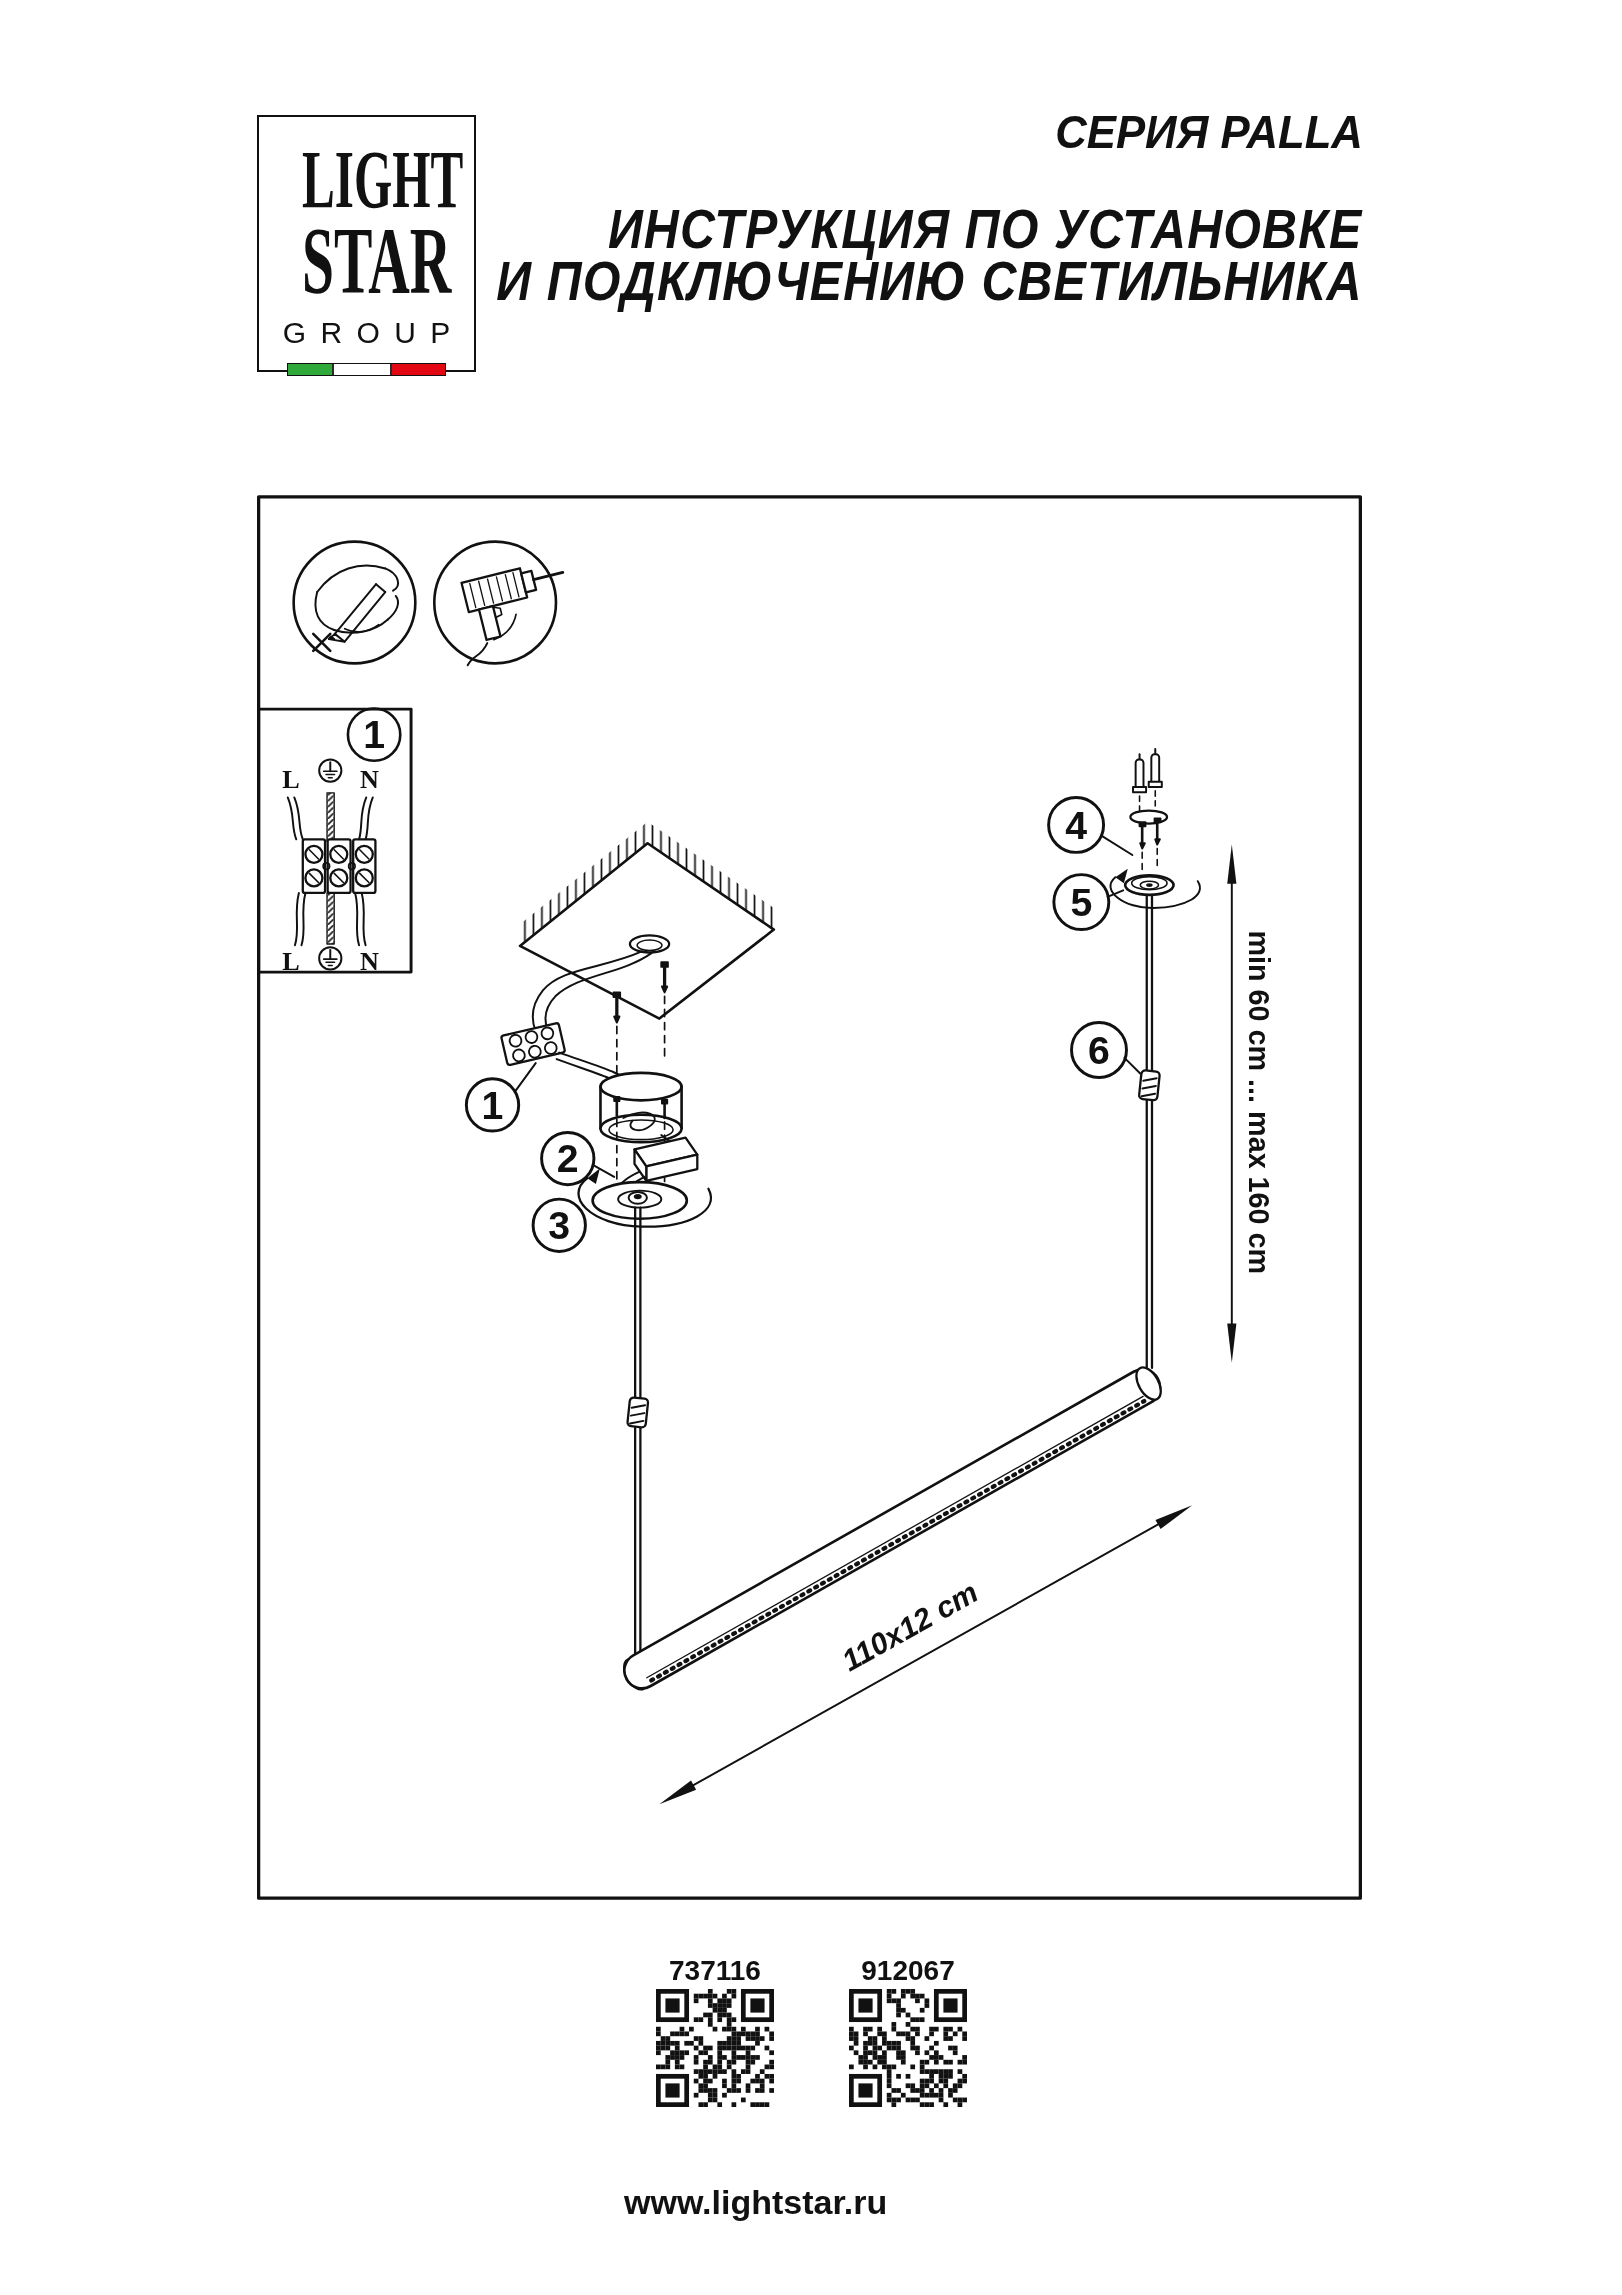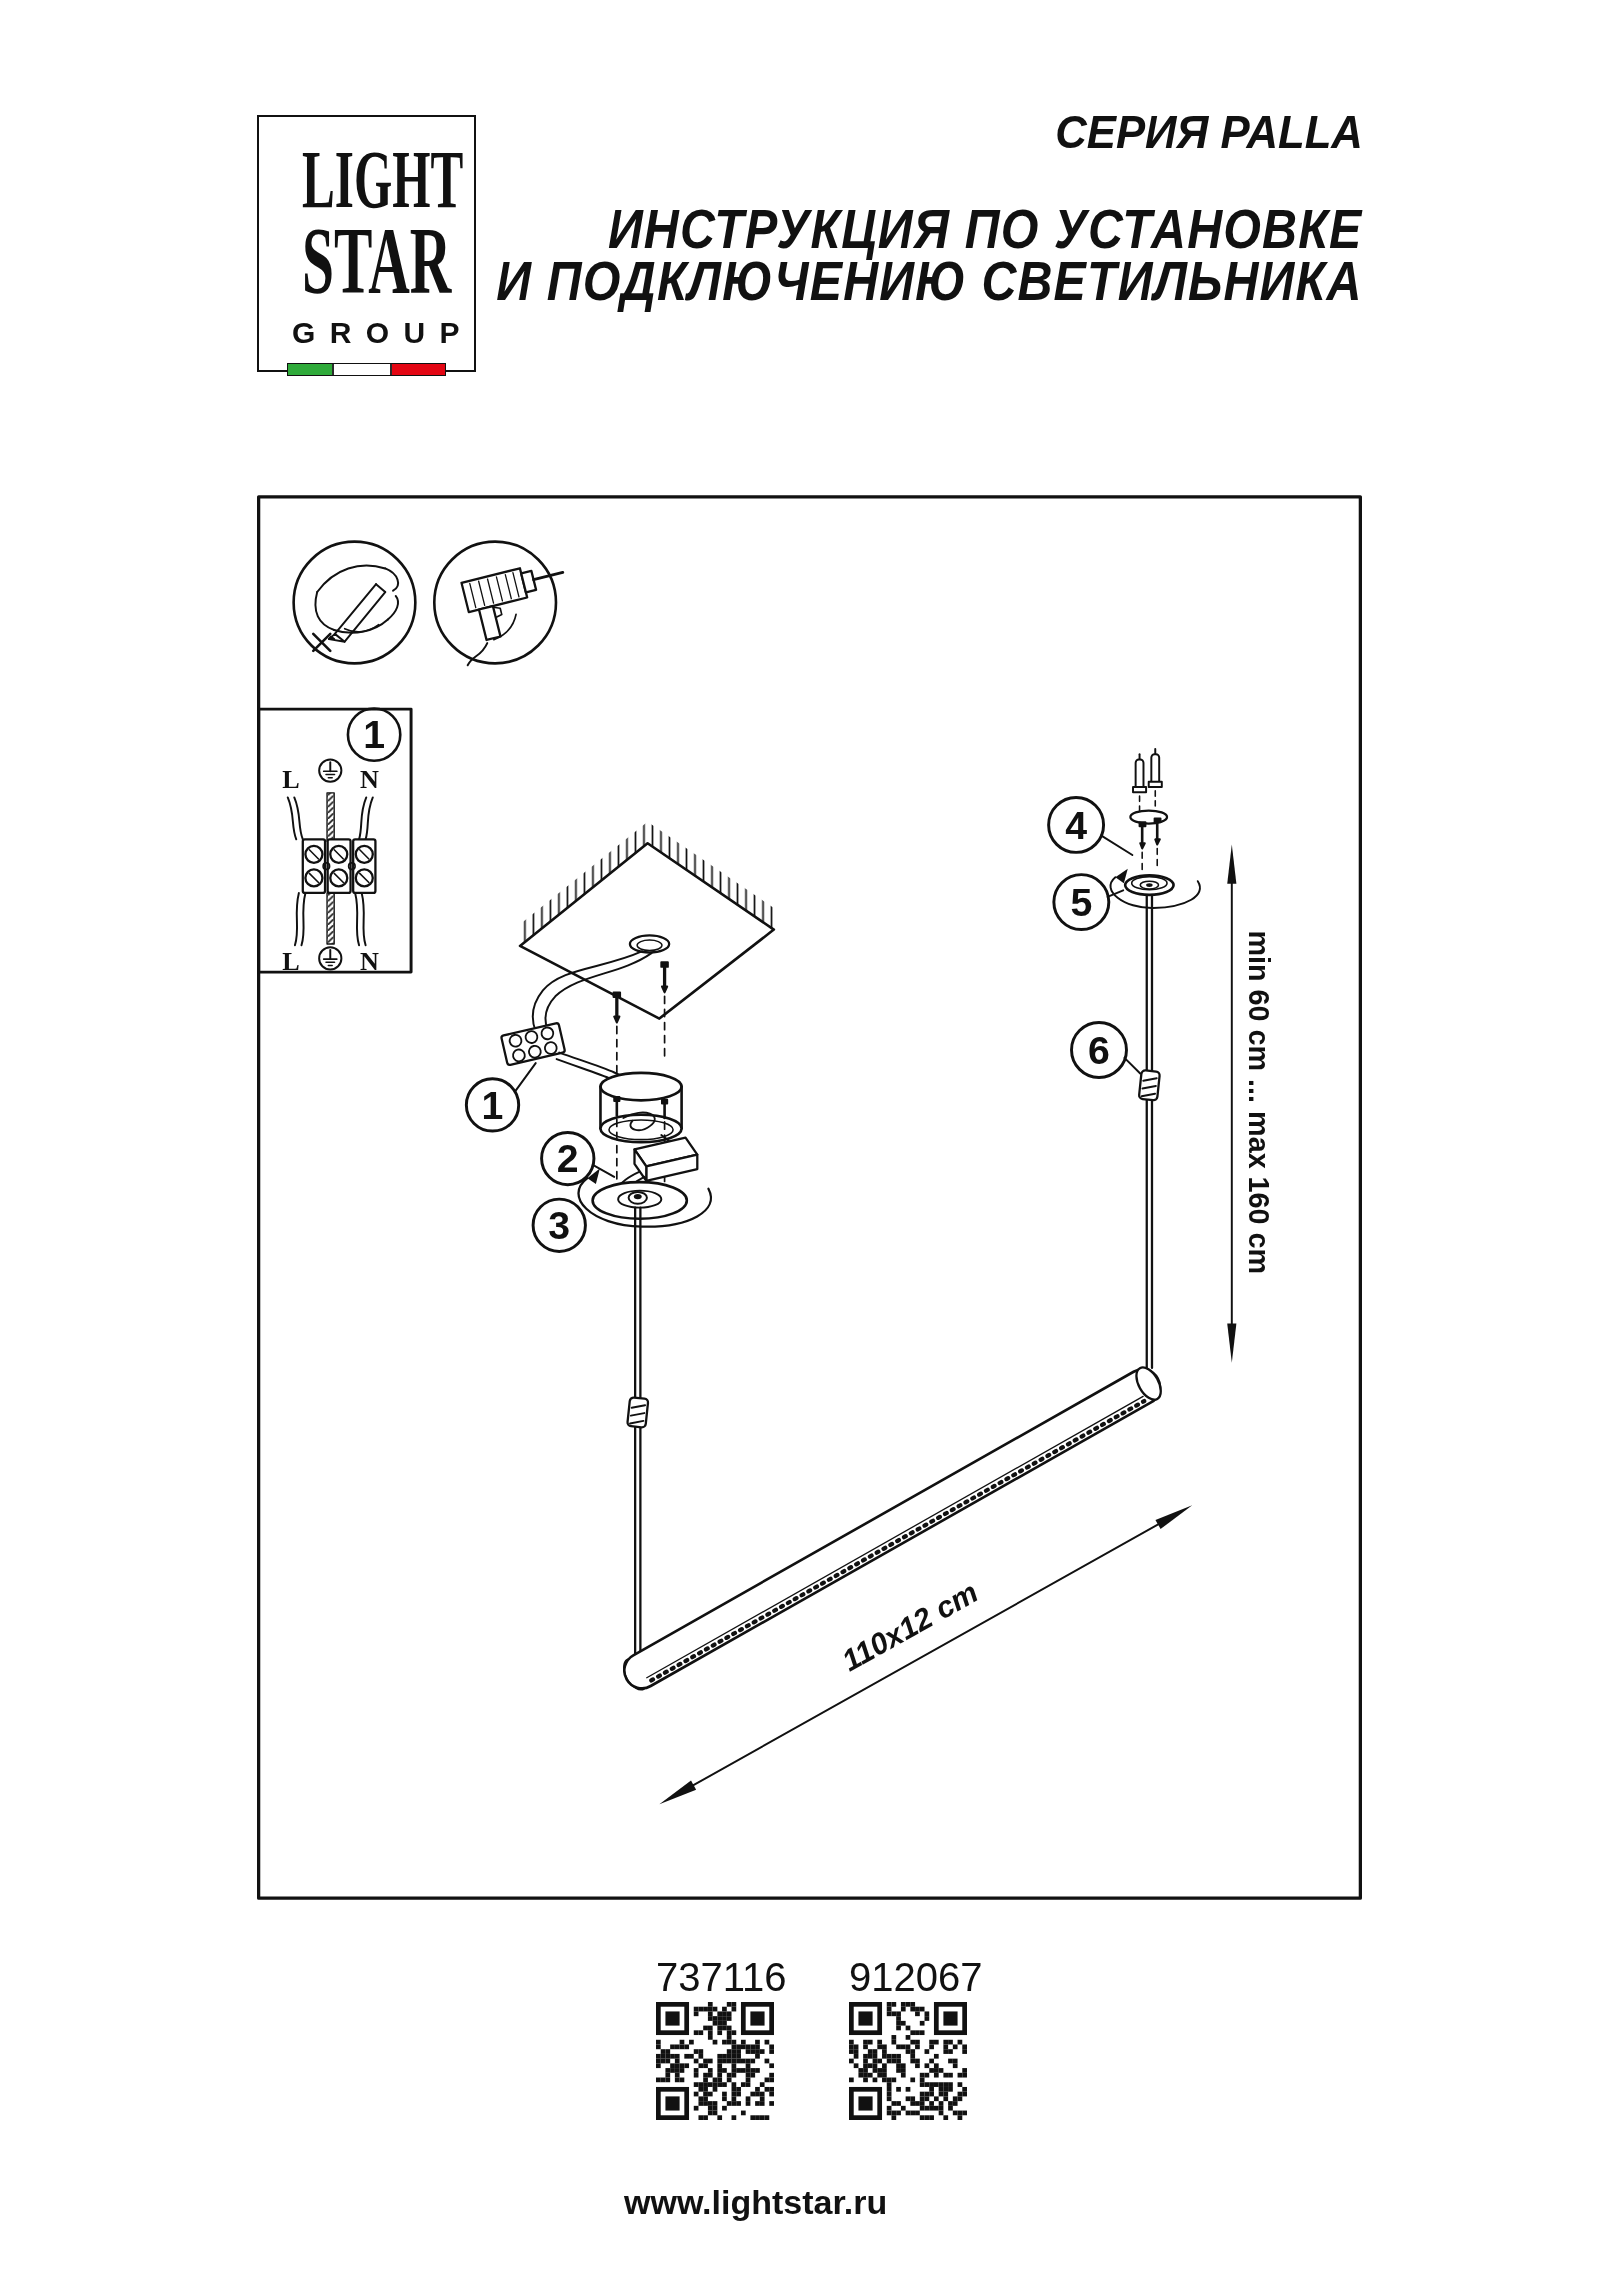--- a/index.html
+++ b/index.html
@@ -7,22 +7,22 @@
         font-family:"Liberation Sans",sans-serif;color:#111;}
   .abs{position:absolute;}
 
   
   .logo{left:257px;top:115px;width:219px;height:257px;border:2.6px solid #111;
         box-sizing:border-box;text-align:center;}
   .logo-word{font-family:"Liberation Serif",serif;font-weight:bold;line-height:1;
              white-space:nowrap;}
   .logo-word1{font-size:82px;margin-top:22px;transform:scaleX(.60);transform-origin:50% 50%;}
   .logo-word2{font-size:96px;margin-top:-7.9px;transform:scaleX(.60);transform-origin:50% 50%;}
-  .logo-group{font-size:30px;font-weight:700;letter-spacing:14.4px;padding-left:14.4px;
-              margin-top:6.5px;white-space:nowrap;text-align:right;}
+  .logo-group{font-size:30px;font-weight:400;letter-spacing:14.4px;padding-left:14.4px;
+              margin-top:6.5px;white-space:nowrap;}
   .flag{width:157px;height:11px;border:1.3px solid #111;margin:13px auto 0;
         display:flex;box-sizing:content-box;}
   .flag .green{width:44px;background:#2faa3a;}
   .flag .sep{width:2px;background:#2b2b2b;}
   .flag .white{width:56px;background:#ffffff;}
   .flag .red{flex:1;background:#e30613;}
 
   
   .titles{top:103px;right:260px;text-align:right;white-space:nowrap;}
   .t-line{font-weight:bold;font-style:italic;}
@@ -36,21 +36,21 @@
   .diagram{left:257px;top:495px;}
   svg text{font-family:"Liberation Sans",sans-serif;}
   .dg-num{font-size:60px;font-weight:bold;text-anchor:middle;fill:#111;}
   .dg-ln{font-family:"Liberation Serif",serif;font-size:40px;font-weight:bold;
          text-anchor:middle;fill:#111;}
   .dg-dim{font-size:44px;font-weight:bold;text-anchor:middle;fill:#111;}
   .dg-dim2{font-size:46px;font-weight:bold;font-style:italic;text-anchor:middle;fill:#111;}
 
   
   .qr-item{top:1955px;width:118px;text-align:center;}
-  .qr-label{font-size:40px;font-weight:normal;margin-bottom:2px;}
+  .qr-label{font-size:28px;font-weight:bold;margin-bottom:2px;}
   .qr-item svg{display:block;background:#fff;}
   .site{left:624px;top:2183px;width:327px;
         font-size:34px;font-weight:bold;white-space:nowrap;}
 </style>
 </head>
 <body>
 
 <div class="page">
 
   <div class="abs logo">

